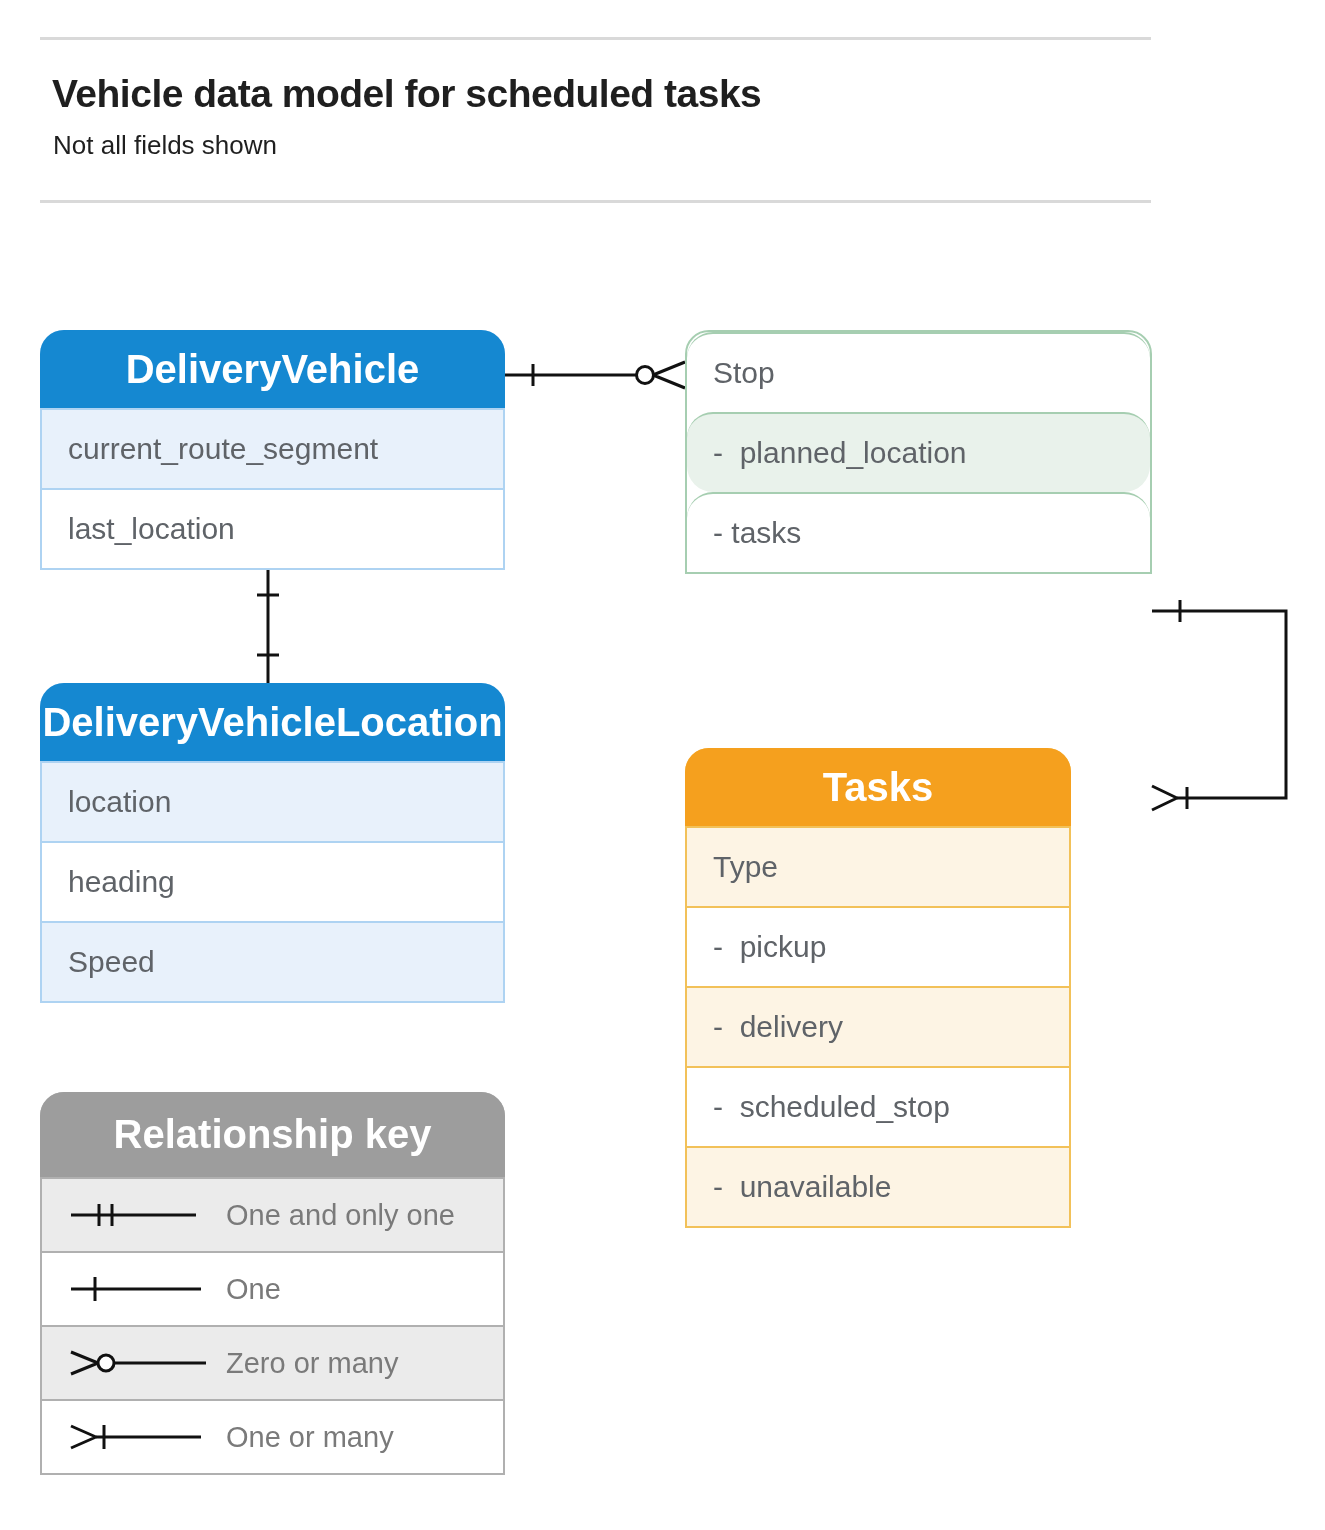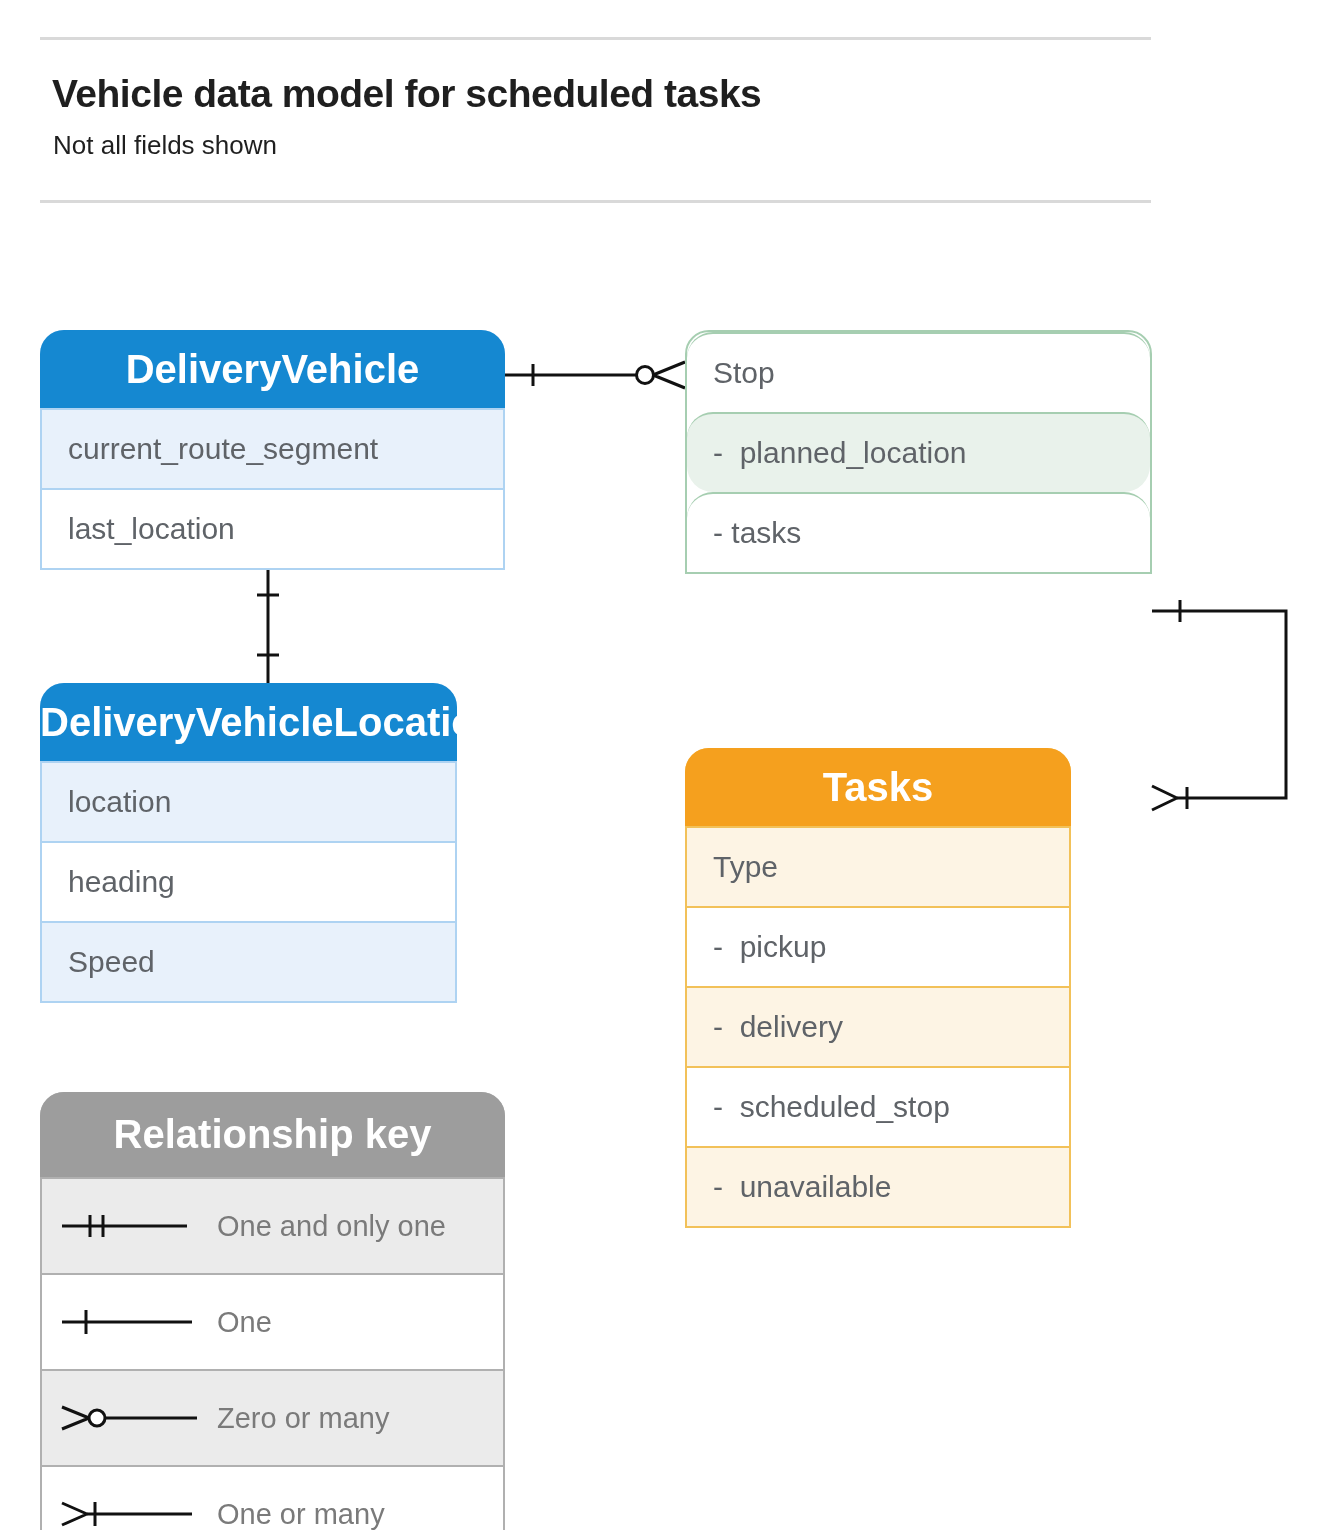--- a/index.html
+++ b/index.html
@@ -63,23 +63,23 @@
   .green .ehead { background: var(--green-header); }
   .green .erow  { border-top-color: var(--green-border); border-radius: 26px; }
 
   .orange { border-color: var(--orange-border); --tint: var(--orange-tint); }
   .orange .ehead { background: var(--orange-header); }
   .orange .erow  { border-top-color: var(--orange-border); }
 
   .legend { border-color: var(--gray-border); --tint: var(--gray-tint); }
   .legend .ehead { background: var(--gray-header); height: 85px; line-height: 85px; }
   .legend .lrow {
-    height: 96px;
+    height: 74px;
     display: flex; align-items: center;
-    padding-left: 17px;
+    padding-left: 26px;
     border-top: 2px solid var(--gray-border);
     background: #ffffff;
   }
   .legend > .lrow:nth-child(even) { background: var(--gray-tint); }
   .lrow svg { flex: 0 0 auto; }
   .lrow svg path, .lrow svg line { stroke: var(--line, #111); stroke-width: 3px; fill: none; }
   .lrow svg circle { stroke: var(--line, #111); stroke-width: 3px; fill: #fff; }
   .lkey-label {
     margin-left: 8px;
     font-size: 29px; color: var(--legend-text, #7a7a7a);
@@ -124,21 +124,21 @@
     <div class="erow">current_route_segment</div>
     <div class="erow">last_location</div>
   </div>
 
   <div class="entity green" style="left:685px; top:330px; width:467px;">
     <div class="erow">Stop</div>
     <div class="erow">-  planned_location</div>
     <div class="erow">- tasks</div>
   </div>
 
-  <div class="entity blue" style="left:40px; top:683px; width:417px;">
+  <div class="entity blue" style="left:40px; top:683px; width:465px;">
     <div class="ehead">DeliveryVehicleLocation</div>
     <div class="erow">location</div>
     <div class="erow">heading</div>
     <div class="erow">Speed</div>
   </div>
 
   <div class="entity orange" style="left:685px; top:748px; width:386px;">
     <div class="ehead">Tasks</div>
     <div class="erow">Type</div>
     <div class="erow indent">-  pickup</div>

